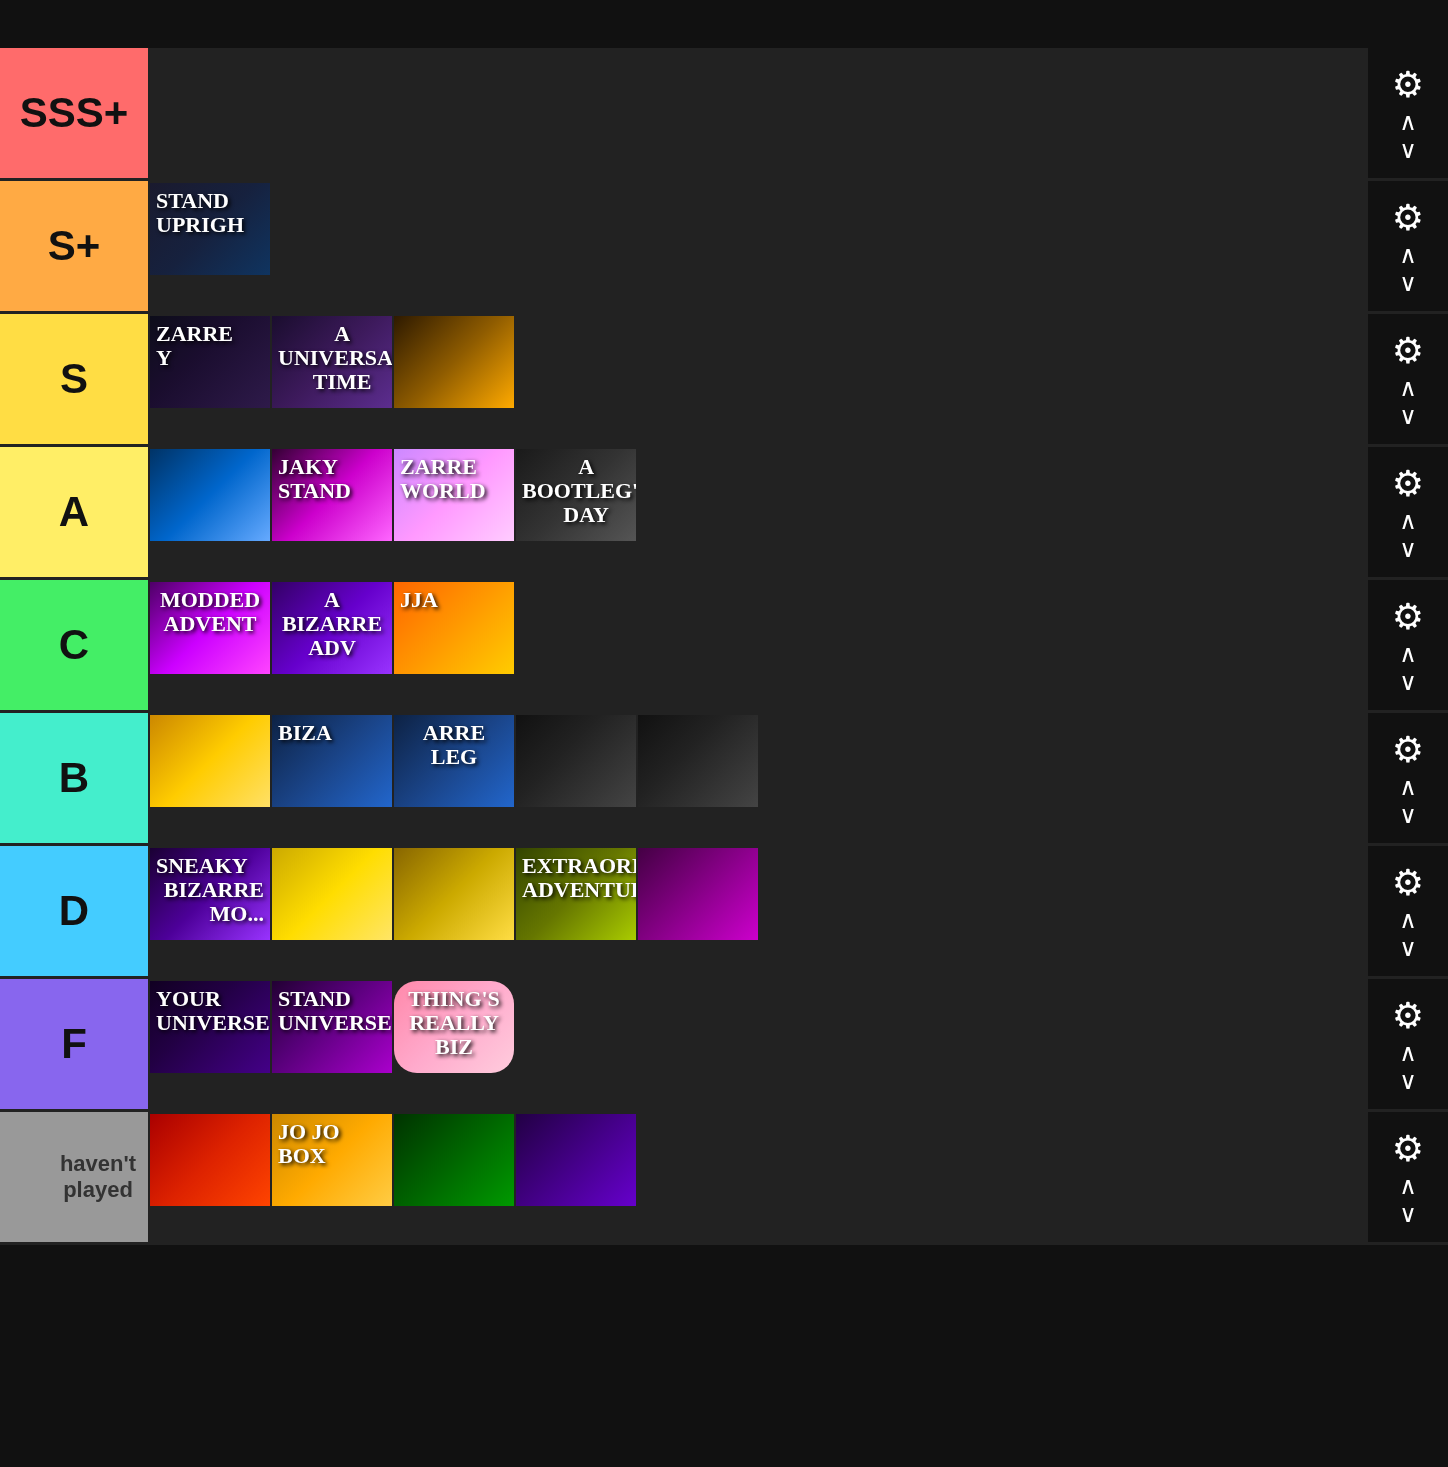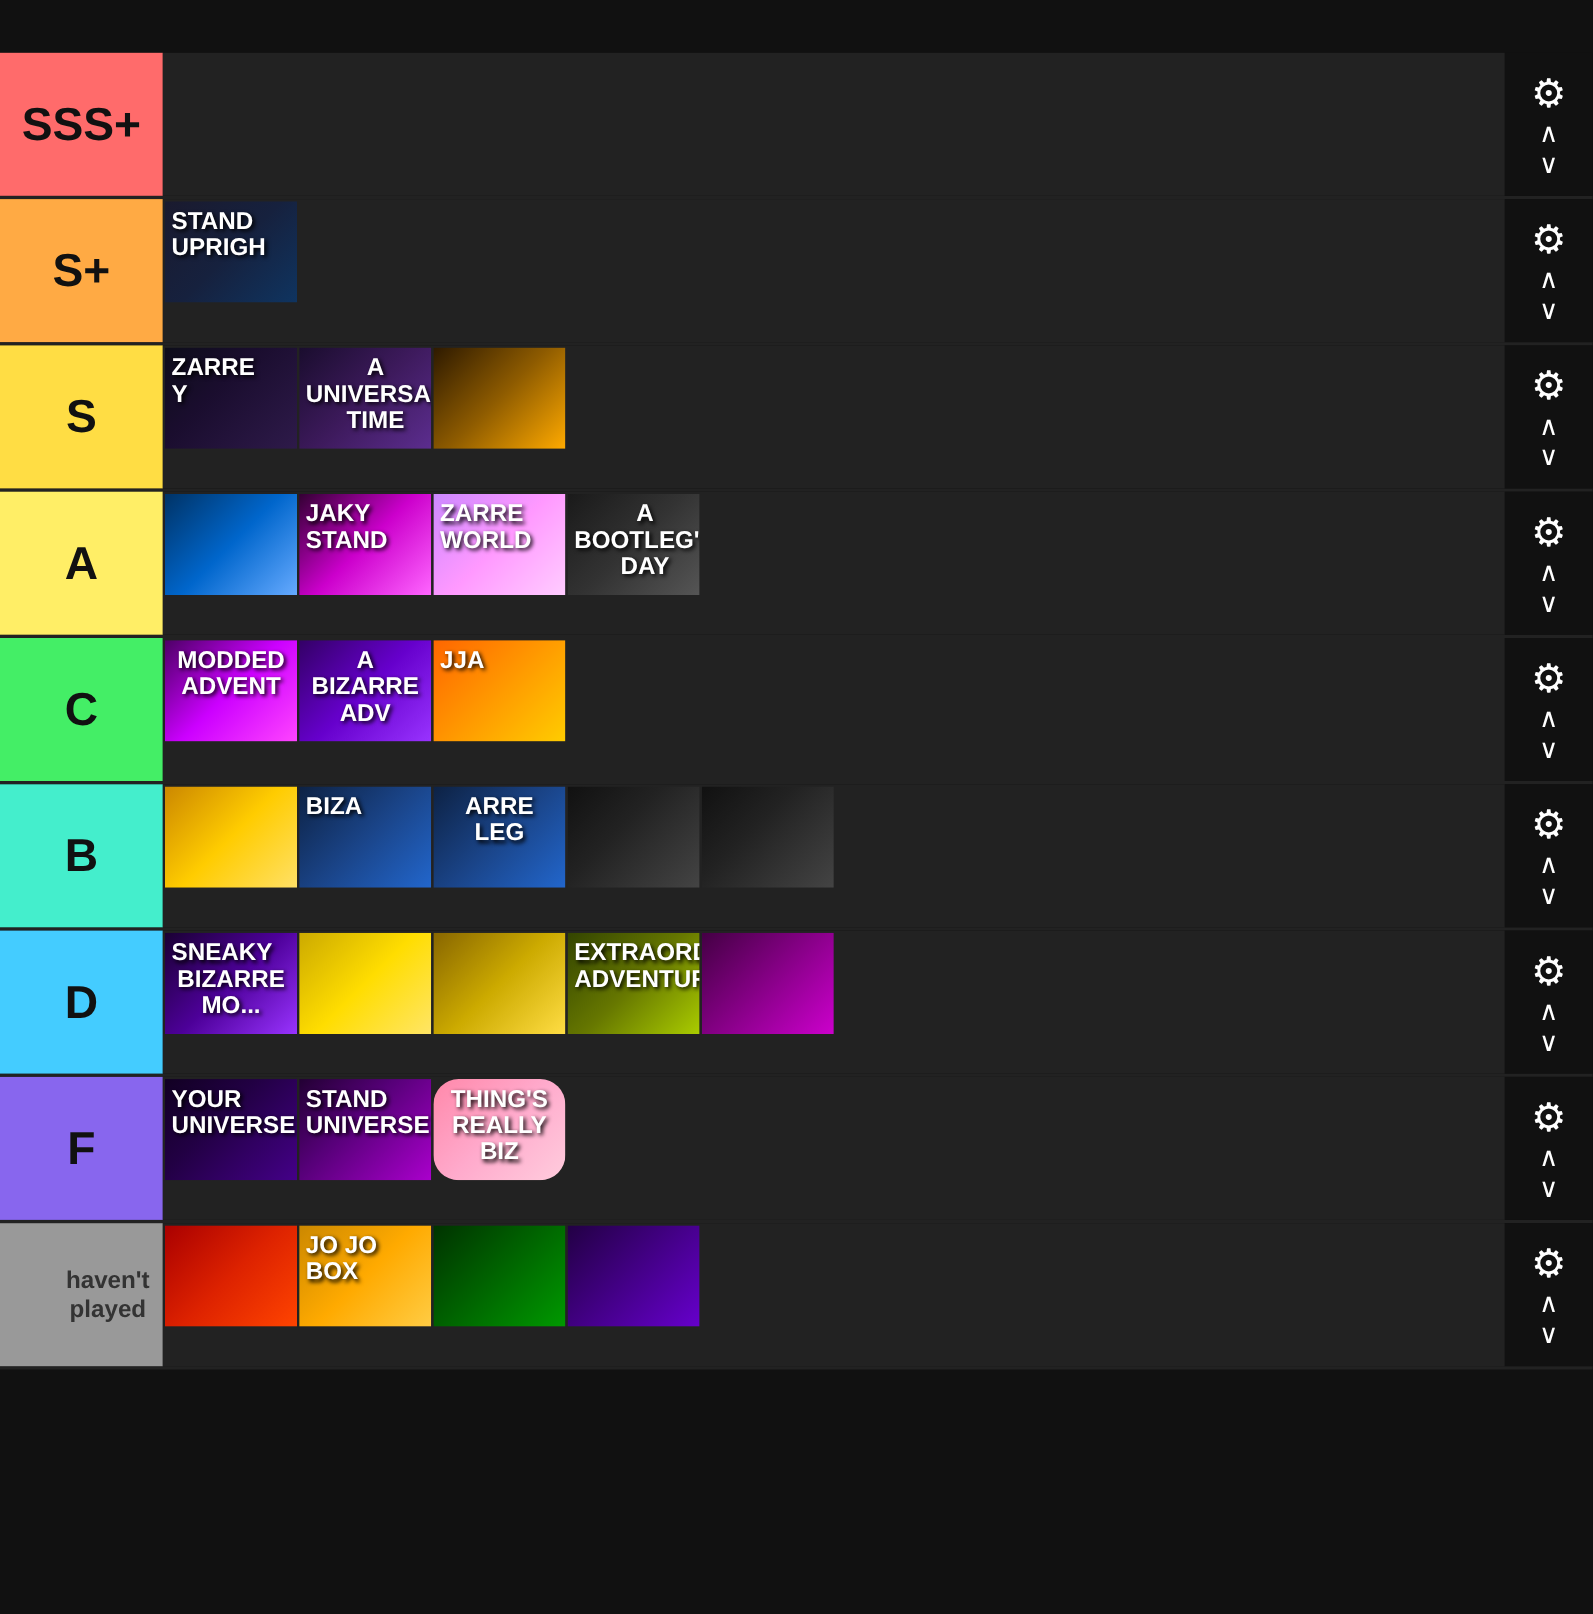--- a/index.html
+++ b/index.html
@@ -56,20 +56,21 @@
       background: #111;
       gap: 4px;
       flex-shrink: 0;
     }
     .game-thumb {
       width: 120px;
       height: 92px;
       flex-shrink: 0;
       overflow: hidden;
       position: relative;
+      font-family: Liberation Serif, serif;
     }
     .game-thumb-inner {
       width: 100%;
       height: 100%;
       display: flex;
       align-items: center;
       justify-content: center;
       font-size: 11px;
       font-weight: bold;
       color: white;
@@ -147,20 +148,21 @@
       background: linear-gradient(135deg, #cc8800 0%, #ffcc00 50%, #ffe066 100%);
     }
     .thumb-bizar-leg {
       background: linear-gradient(135deg, #0d2244 0%, #1a4488 50%, #2266cc 100%);
     }
     .thumb-bizarre-legacy {
       background: linear-gradient(135deg, #111 0%, #222 40%, #444 100%);
     }
     .thumb-sneaky {
       background: linear-gradient(135deg, #1a0033 0%, #4d0099 50%, #9933ff 100%);
+      text-align: right;
     }
     .thumb-giorno {
       background: linear-gradient(135deg, #ccaa00 0%, #ffdd00 50%, #ffe566 100%);
     }
     .thumb-golden {
       background: linear-gradient(135deg, #886600 0%, #ccaa00 50%, #ffdd44 100%);
     }
     .thumb-extraordinary {
       background: linear-gradient(135deg, #334400 0%, #667700 50%, #aacc00 100%);
     }

